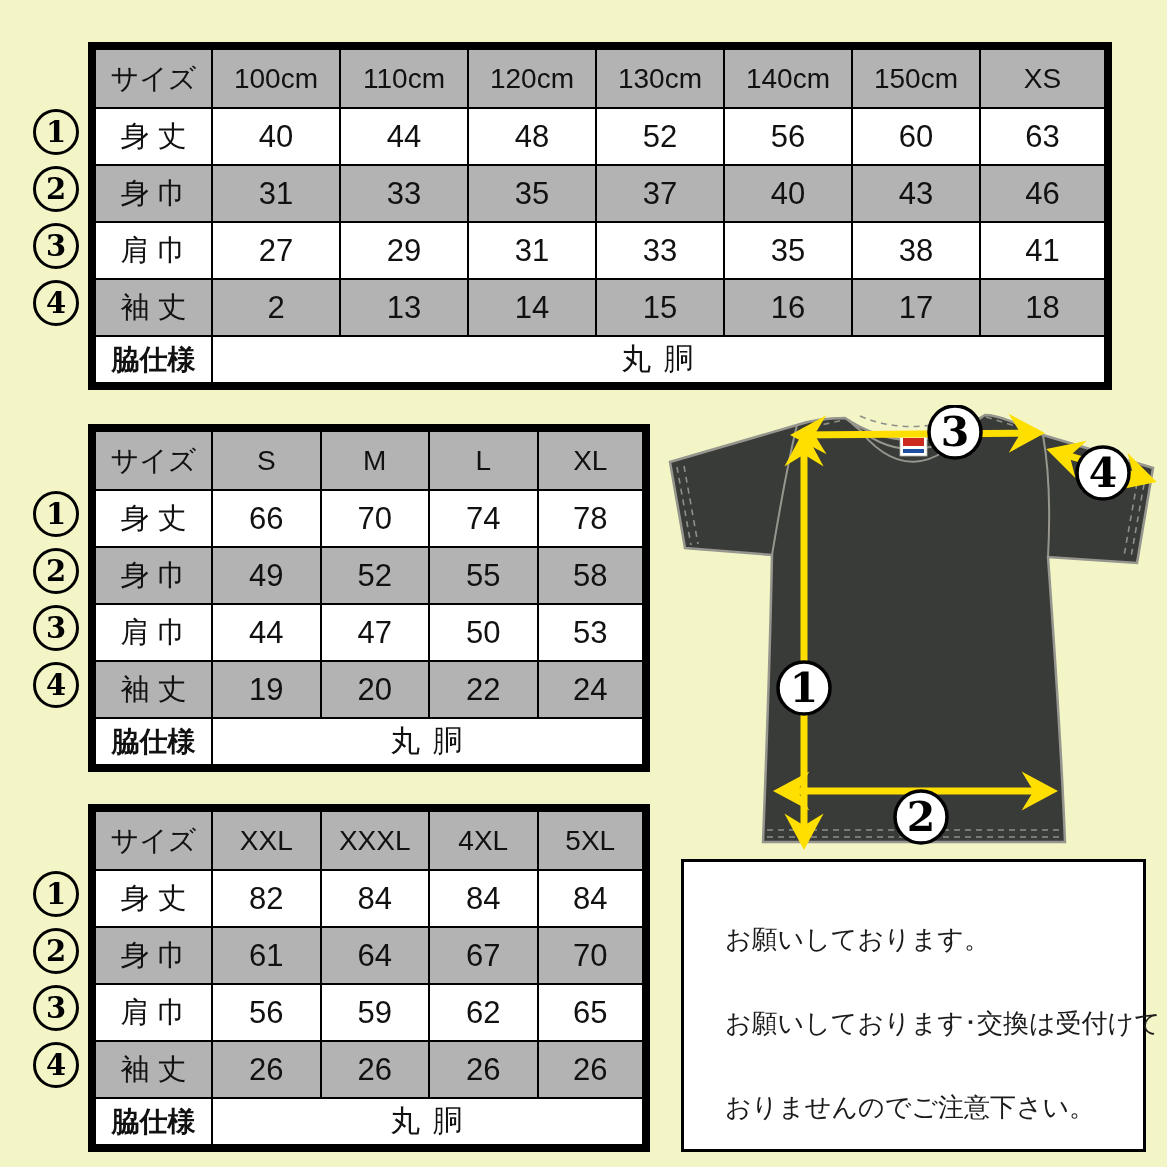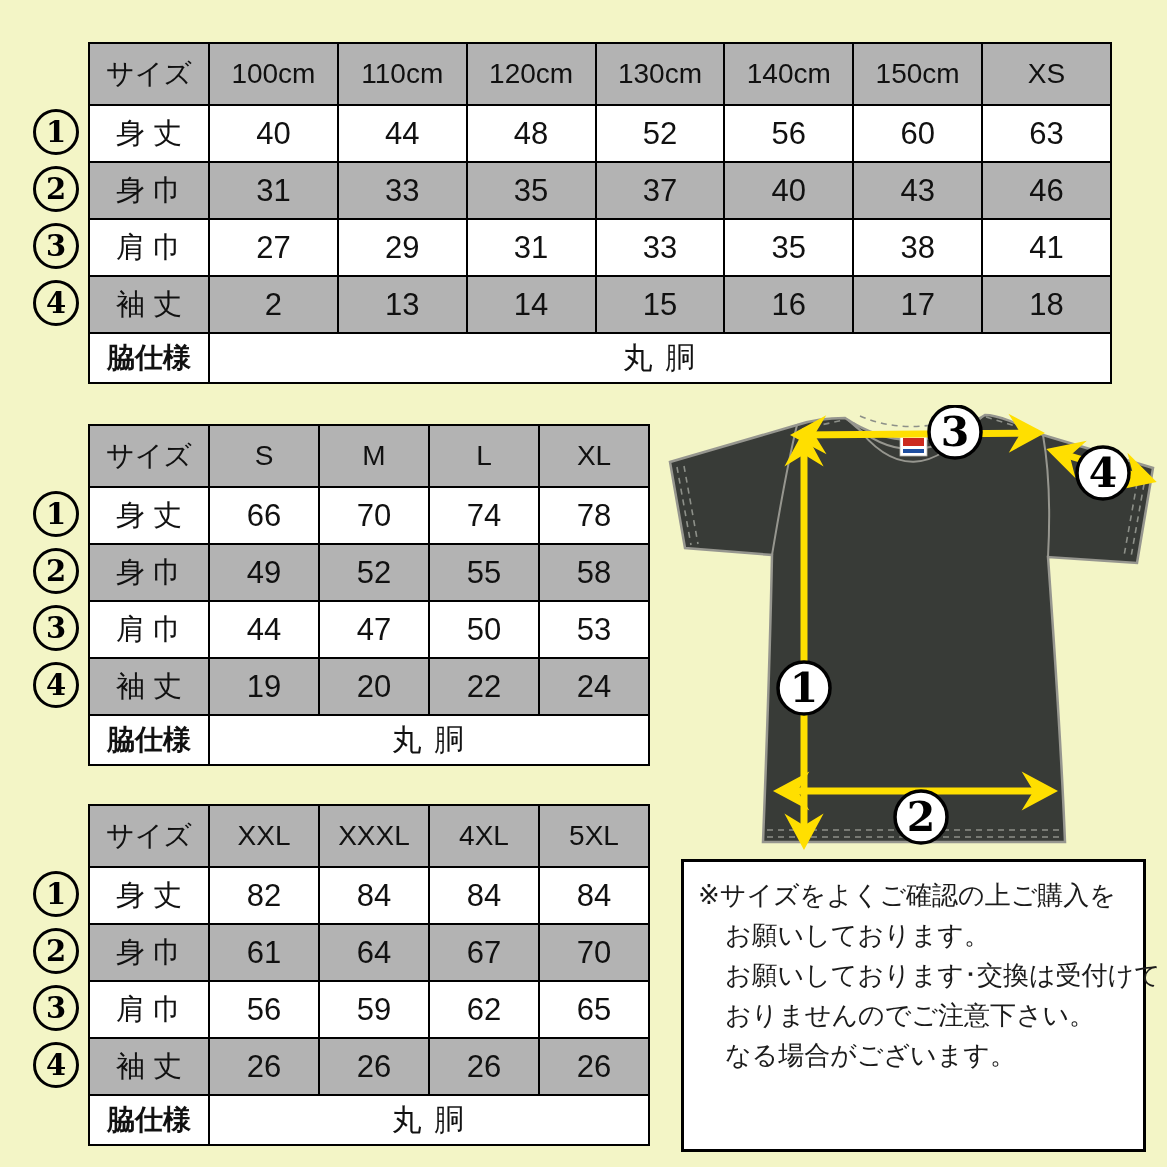--- a/index.html
+++ b/index.html
@@ -12,21 +12,21 @@
   }
   html,body{margin:0;padding:0;}
   body{font-family:"Liberation Sans","DejaVu Sans",sans-serif;}
   .canvas{
     position:relative;width:1167px;height:1167px;
     background:var(--bg);overflow:hidden;
   }
   
   table.size-table{
     position:absolute;border-collapse:collapse;table-layout:fixed;
-    background:#fff;border:2px solid #000000;color:#111;
+    background:#fff;border:8px solid #000000;color:#111;
   }
   table.size-table th,table.size-table td{
     border:2.5px solid #000;text-align:center;vertical-align:middle;
     padding:0;font-weight:normal;overflow:hidden;white-space:nowrap;
   }
   tr.hdr-row{height:62px;background:var(--stripe);}
   tr.hdr-row th{font-size:28px;}
   tr.data-row{height:57px;}
   tr.data-row.stripe{background:var(--stripe);}
   tr.data-row th{font-size:29px;text-align:center;}
@@ -60,21 +60,21 @@
   .tag-white{fill:#ffffff;stroke:#b8b8b0;stroke-width:0.8;}
   .tag-red{fill:var(--tag-red);}
   .tag-blue{fill:var(--tag-blue);}
   
   .note-box{
     position:absolute;left:681px;top:859px;width:465px;height:293px;
     box-sizing:border-box;background:#ffffff;border:3.5px solid #000;
     padding:13px 8px 8px 14px;color:#1b1b1b;
   }
   .note-line{font-size:26px;line-height:40px;white-space:nowrap;}
-  .note-line.indent{padding-left:27px;}
+  .note-line.indent{padding-left:27px;margin-top:44px;}
 </style>
 </head>
 <body>
 
 <div class="canvas">
 
   <table class="size-table t-kids">
       <colgroup>
         <col style="width: 120px;">
         <col>
@@ -313,20 +313,19 @@
       <circle class="marker-circle" cx="144" cy="283" r="26"></circle>
       <text class="marker-digit" x="144" y="297">1</text>
     </g>
     <g>
       <circle class="marker-circle" cx="261" cy="412" r="26"></circle>
       <text class="marker-digit" x="261" y="426">2</text>
     </g>
   </svg>
 
   <div class="note-box">
-    <div class="note-line">※サイズをよくご確認の上ご購入を</div>
     <div class="note-line indent">お願いしております。</div>
     <div class="note-line indent">お願いしております･交換は受付けて</div>
     <div class="note-line indent">おりませんのでご注意下さい。</div>
     <div class="note-line indent">なる場合がございます。</div>
   </div>
 
 </div>
 
 </body></html>

